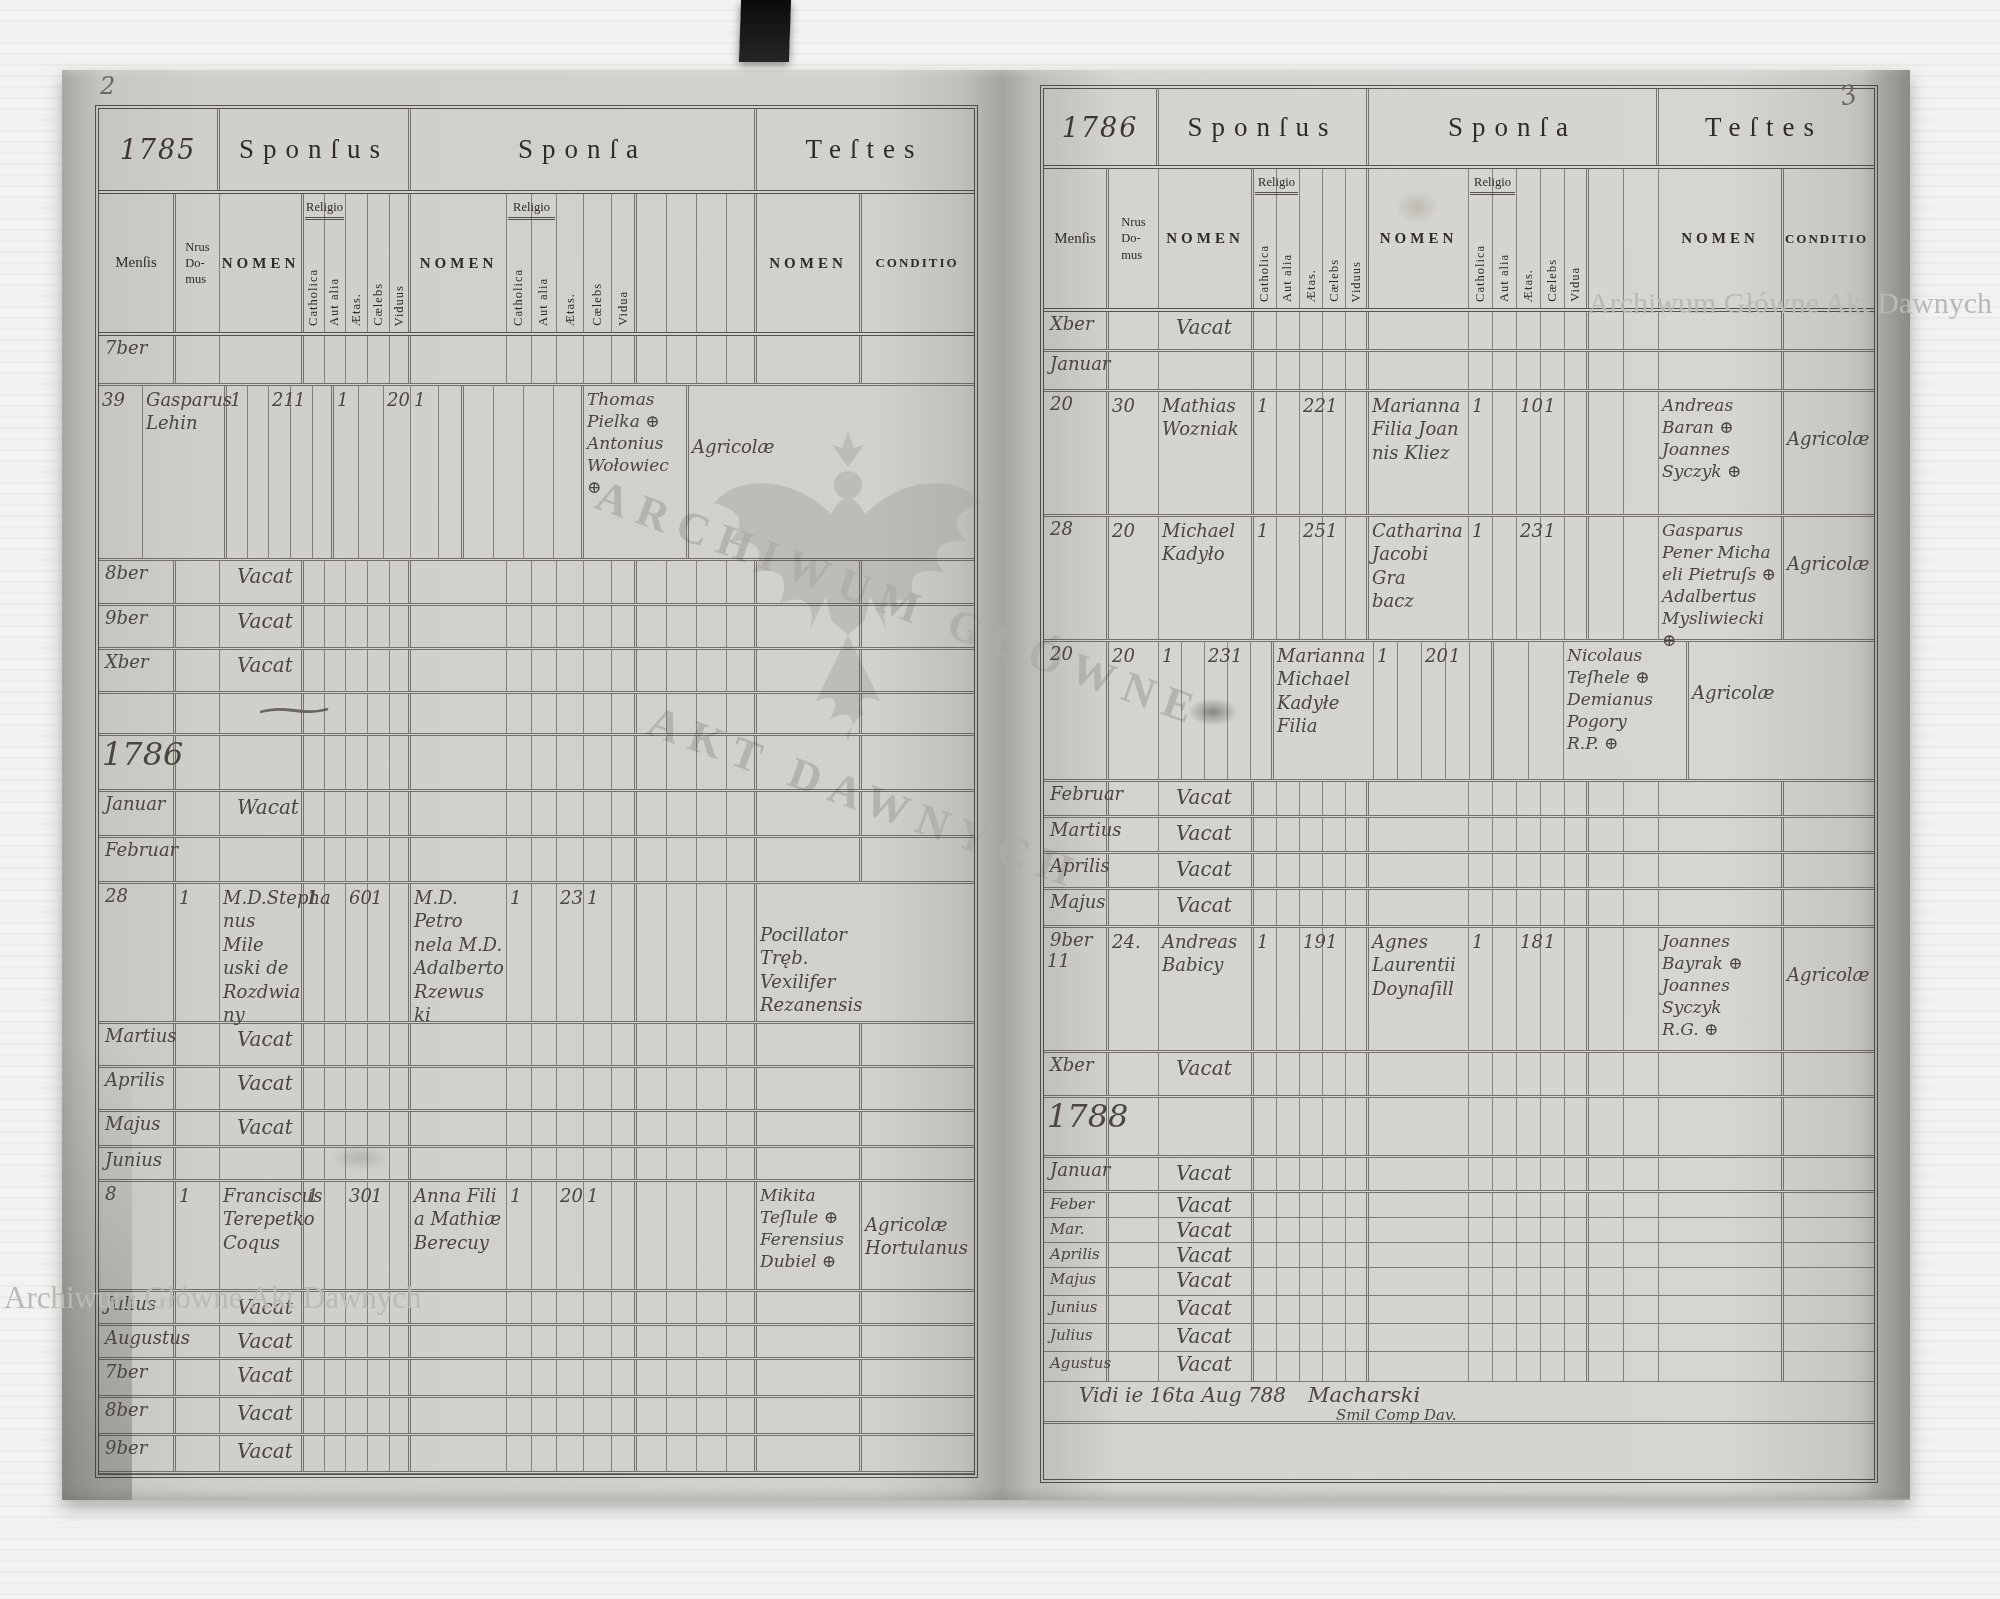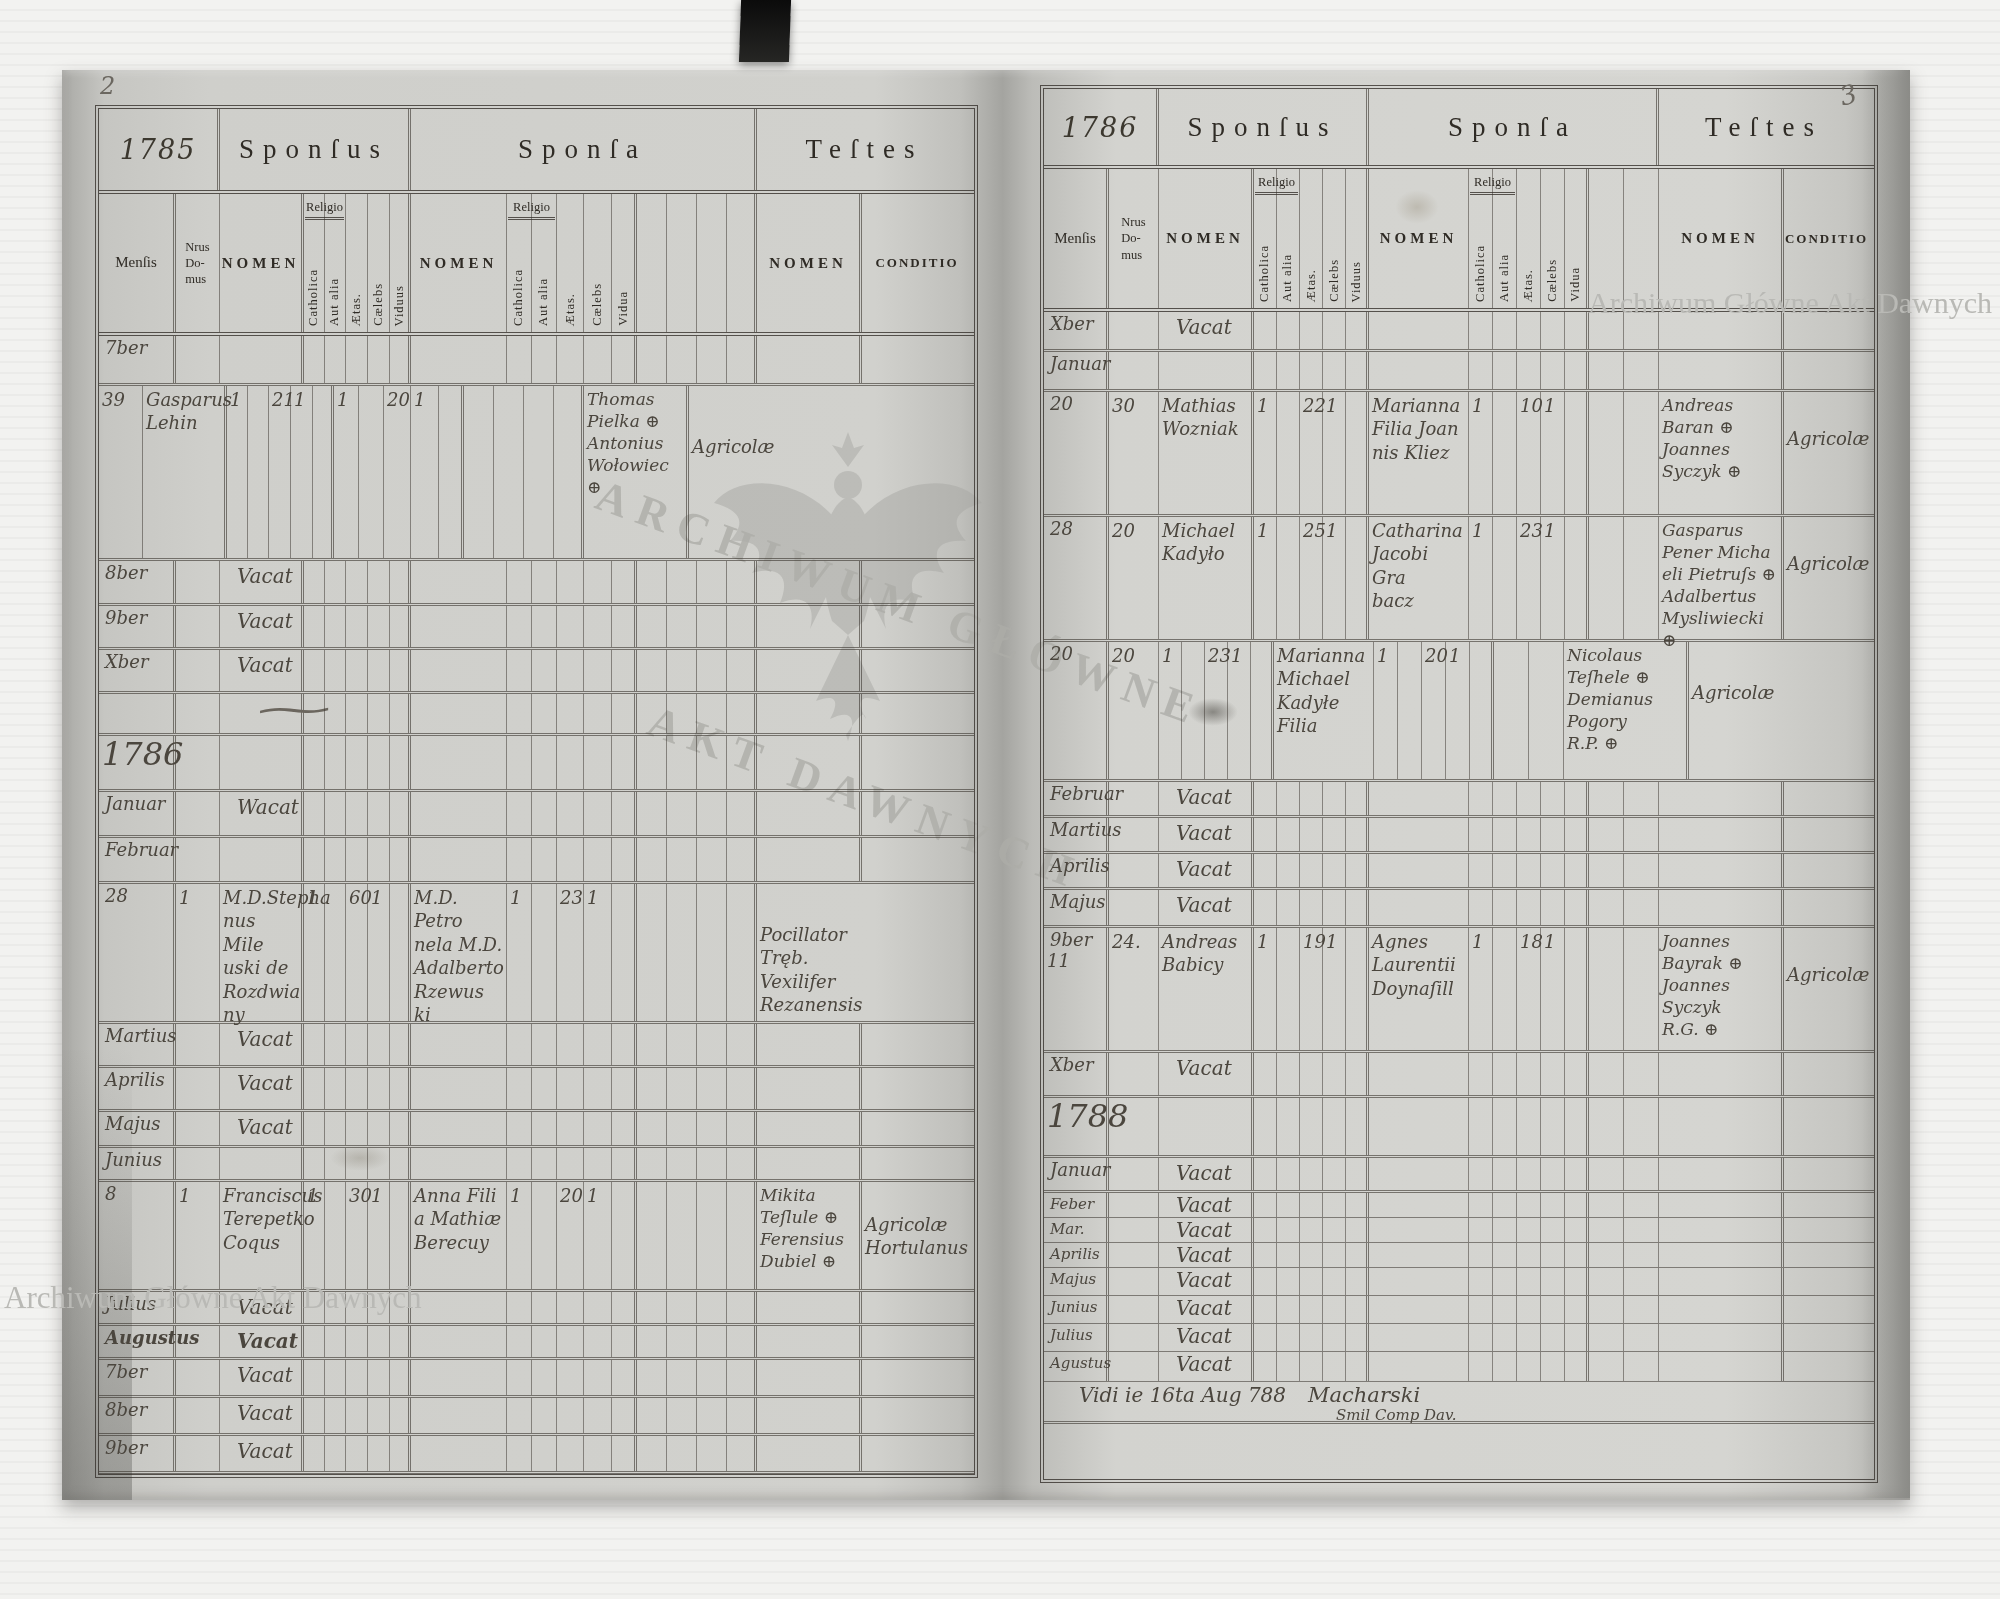--- a/index.html
+++ b/index.html
@@ -533,21 +533,21 @@
       <div class="cell bd-r-s" style="width: 27px;"></div>
       <div class="cell bd-r-s" style="width: 28px;"></div>
       <div class="cell bd-r-d" style="width: 25px;"></div>
       <div class="cell bd-r-s" style="width: 30px;"></div>
       <div class="cell bd-r-s" style="width: 30px;"></div>
       <div class="cell bd-r-s" style="width: 30px;"></div>
       <div class="cell bd-r-d" style="width: 30px;"></div>
       <div class="cell bd-r-d" style="width: 105px;"></div>
       <div class="cell" style="width: 110px;"></div>
     </div>
-    <div class="trow sep-d" style="height: 34px; font-weight: bold;">
+    <div class="trow sep-d" style="height: 34px;">
       <div class="cell bd-r-d" style="width: 77px;"><span class="hw mcell">Augustus</span></div>
       <div class="cell bd-r-s" style="width: 44px;"></div>
       <div class="cell bd-r-d" style="width: 84px;"><span class="hw vacat">Vacat</span></div>
       <div class="cell bd-r-s" style="width: 21px;"></div>
       <div class="cell bd-r-s" style="width: 21px;"></div>
       <div class="cell bd-r-s" style="width: 22px;"></div>
       <div class="cell bd-r-s" style="width: 22px;"></div>
       <div class="cell bd-r-d" style="width: 21px;"></div>
       <div class="cell bd-r-s" style="width: 96px;"></div>
       <div class="cell bd-r-s" style="width: 25px;"></div>

